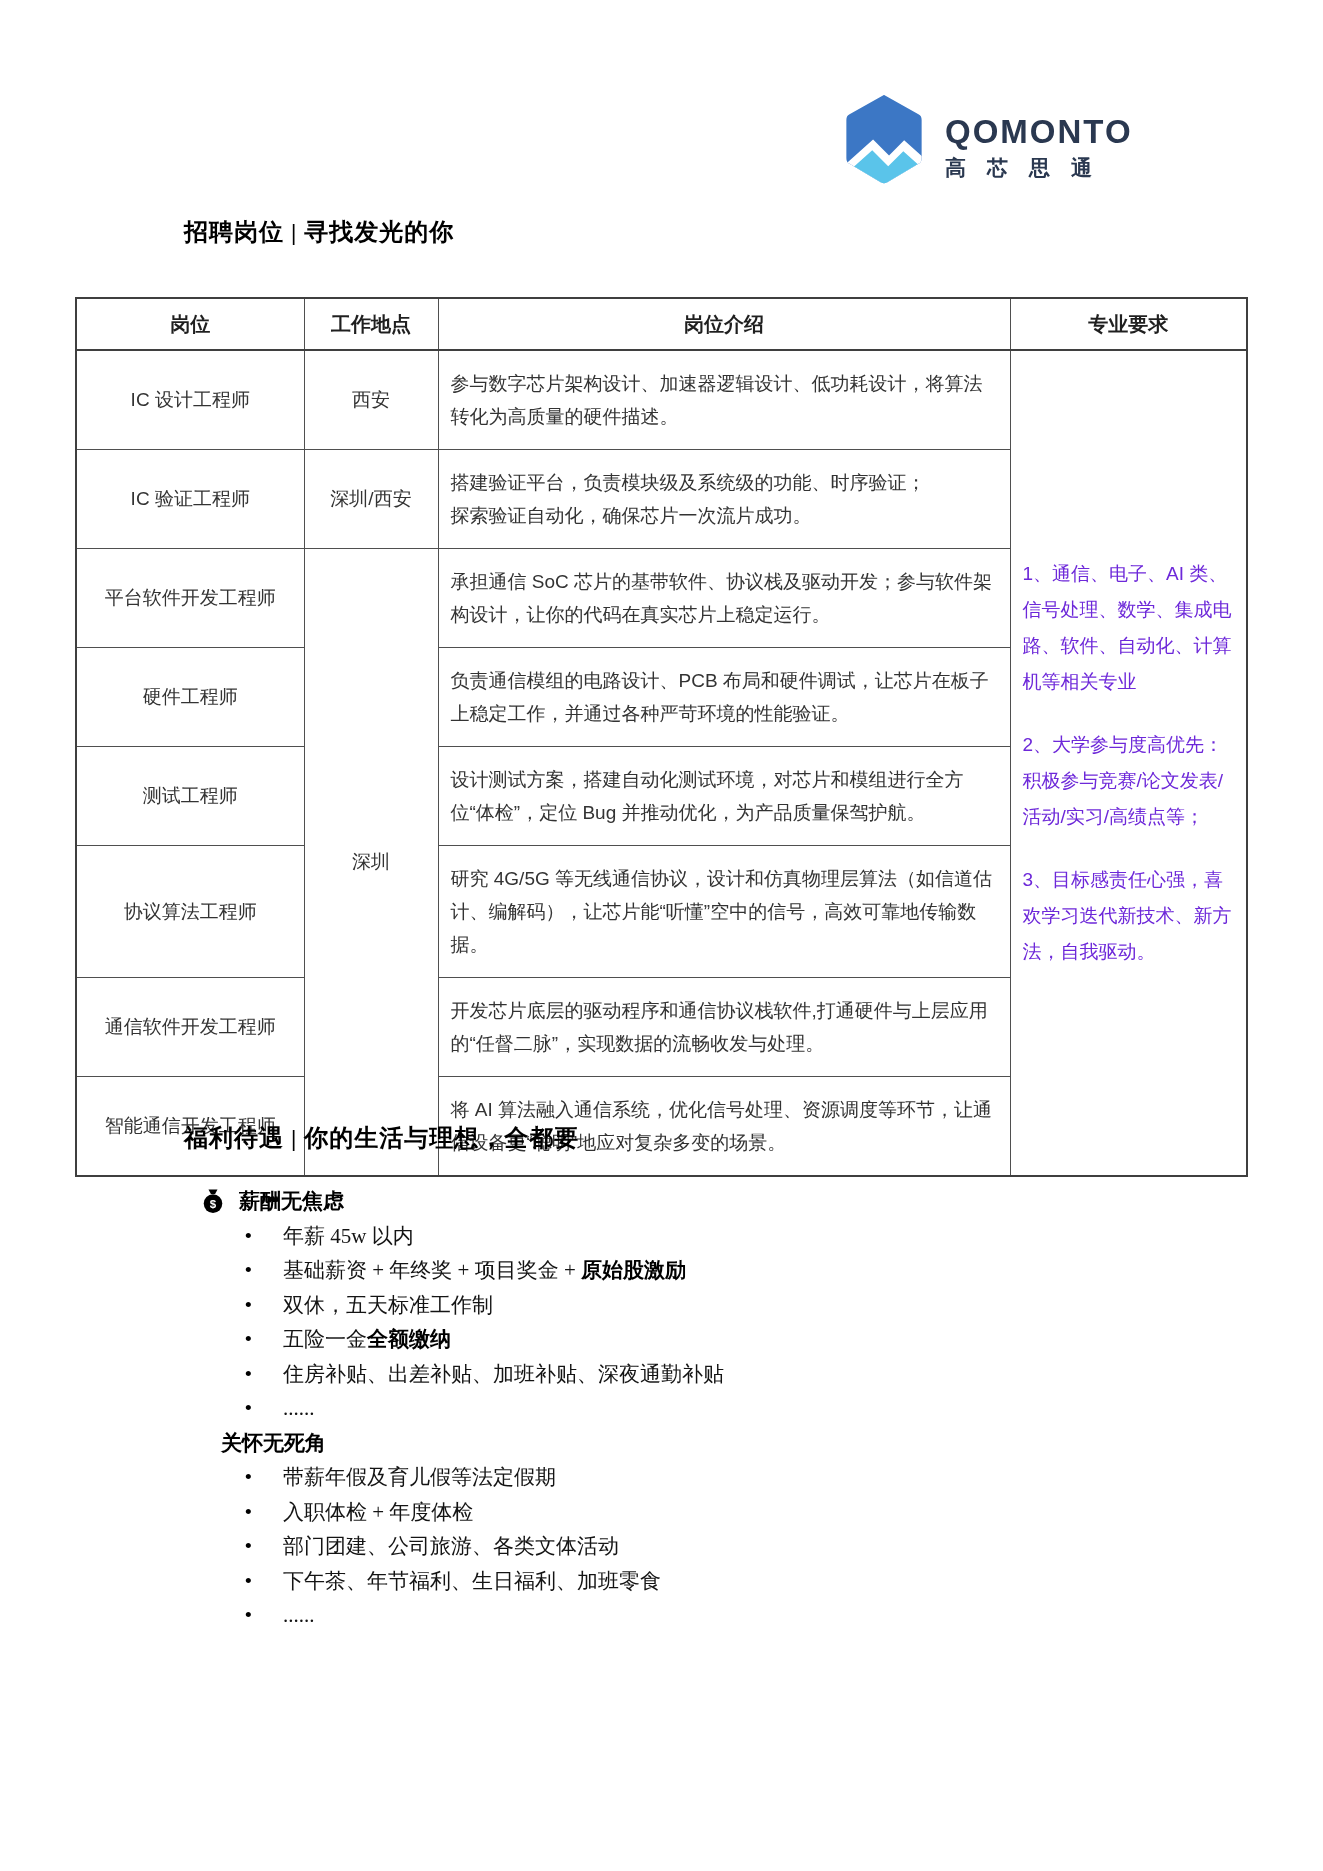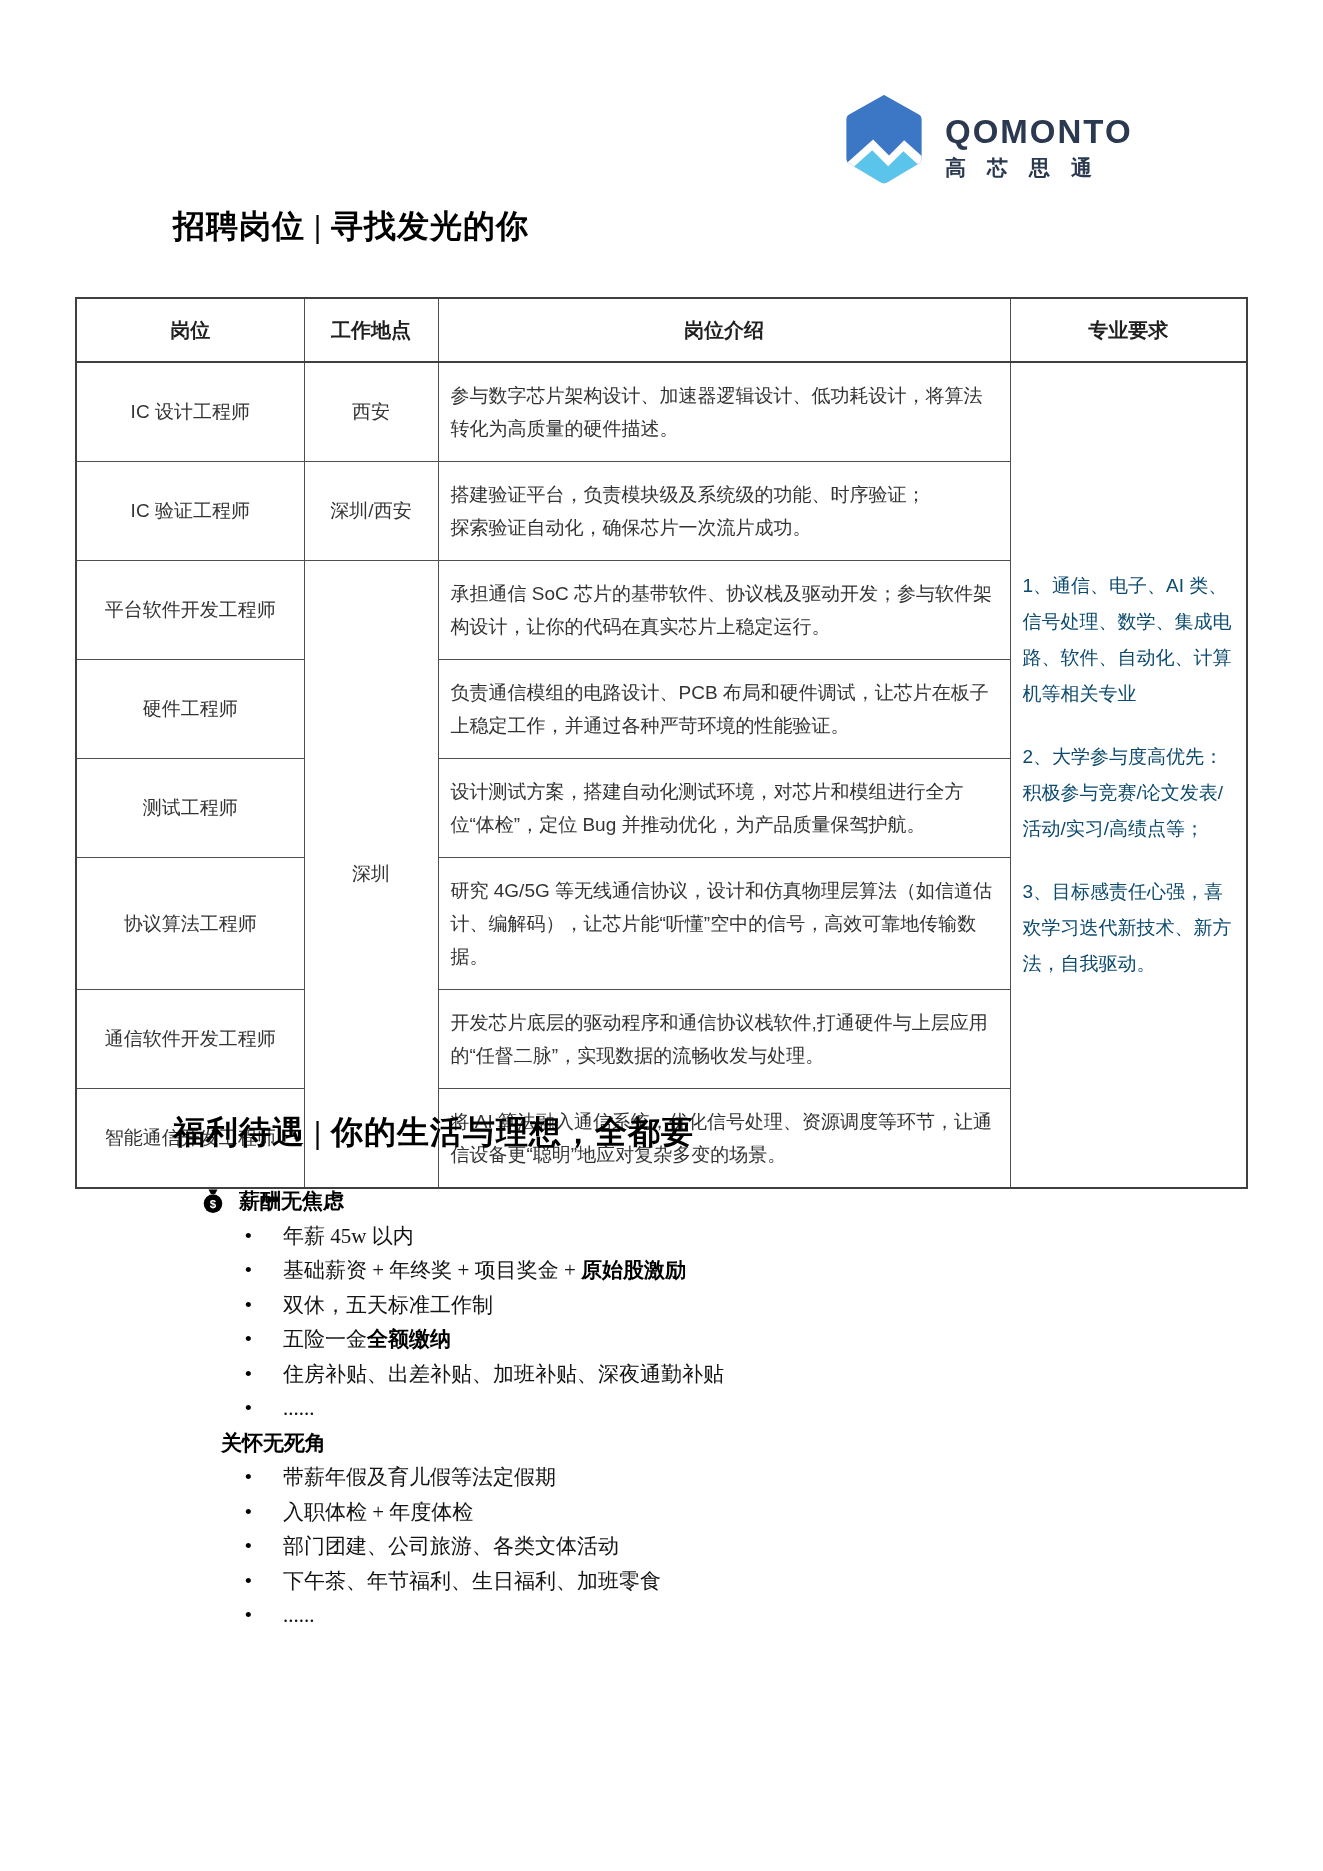--- a/index.html
+++ b/index.html
@@ -10,44 +10,44 @@
   }
 
   
   .logo { position:absolute; left:842px; top:94px; display:flex; gap:19px; }
   .logo-hex svg { display:block; }
   .brand-en { font-size:33px; font-weight:600; letter-spacing:2px; color:#2a3850; line-height:1; margin-top:21px;text-align:right; }
   .brand-cn { font-size:21px; font-weight:bold; letter-spacing:21px; color:#2a3850; line-height:1; margin-top:9px; white-space:nowrap; }
 
   
   .title {
-    position:absolute; left:170px; margin:3px;
+    position:absolute; left:170px; margin:14px;
     font-family:"Liberation Serif", serif; font-weight:bold;
-    font-size:32px; letter-spacing:1px; color:#000;
+    font-size:24px; letter-spacing:1px; color:#000;
   }
   #title-jobs { top:202px; }
   #title-benefits { top:1108px; }
 
   
   .jobs-table {
     position:absolute; left:75px; top:297px; width:1171px;
     border-collapse:collapse; table-layout:fixed;
     border:2px solid #3f3f3f;
   }
   .jobs-table th, .jobs-table td { border:1px solid #4f4f4f; }
   .jobs-table thead th {
-    height:64px; font-size:20px; font-weight:bold; color:#1f1f1f;
+    height:52px; font-size:20px; font-weight:bold; color:#1f1f1f;
     text-align:center; border-bottom:2px solid #3f3f3f; background:#fff;
   }
   td.pos, td.loc { text-align:center; font-size:19px; color:#333; }
   td.desc {
     font-size:19px; color:#333; line-height:33px; padding:16px 12px;
     text-align:left; white-space:pre-line;
   }
-  td.req { font-size:19px; color:#0c4a6e; line-height:36px; padding:12px 12px; vertical-align:middle; }
+  td.req { font-size:19px; color:#6d28d9; line-height:36px; padding:12px 12px; vertical-align:middle; }
   td.req p { margin:0 0 27px 0; }
   td.req p:last-child { margin:0; }
 
   
   .benefits { position:absolute; left:200px; top:1184px; width:900px; }
   .brow { display:flex; align-items:center; height:34.5px; }
   .bheading { font-weight:bold; font-size:21px; color:#000; font-family:"Liberation Sans", sans-serif; }
   .bheading .gicon { width:26px; height:26px; margin-right:13px; display:inline-flex; align-items:center; }
   .bheading.no-icon { padding-left:21px; }
   .bitem { font-family:"Liberation Serif", serif; font-size:21px; color:#141414; }

